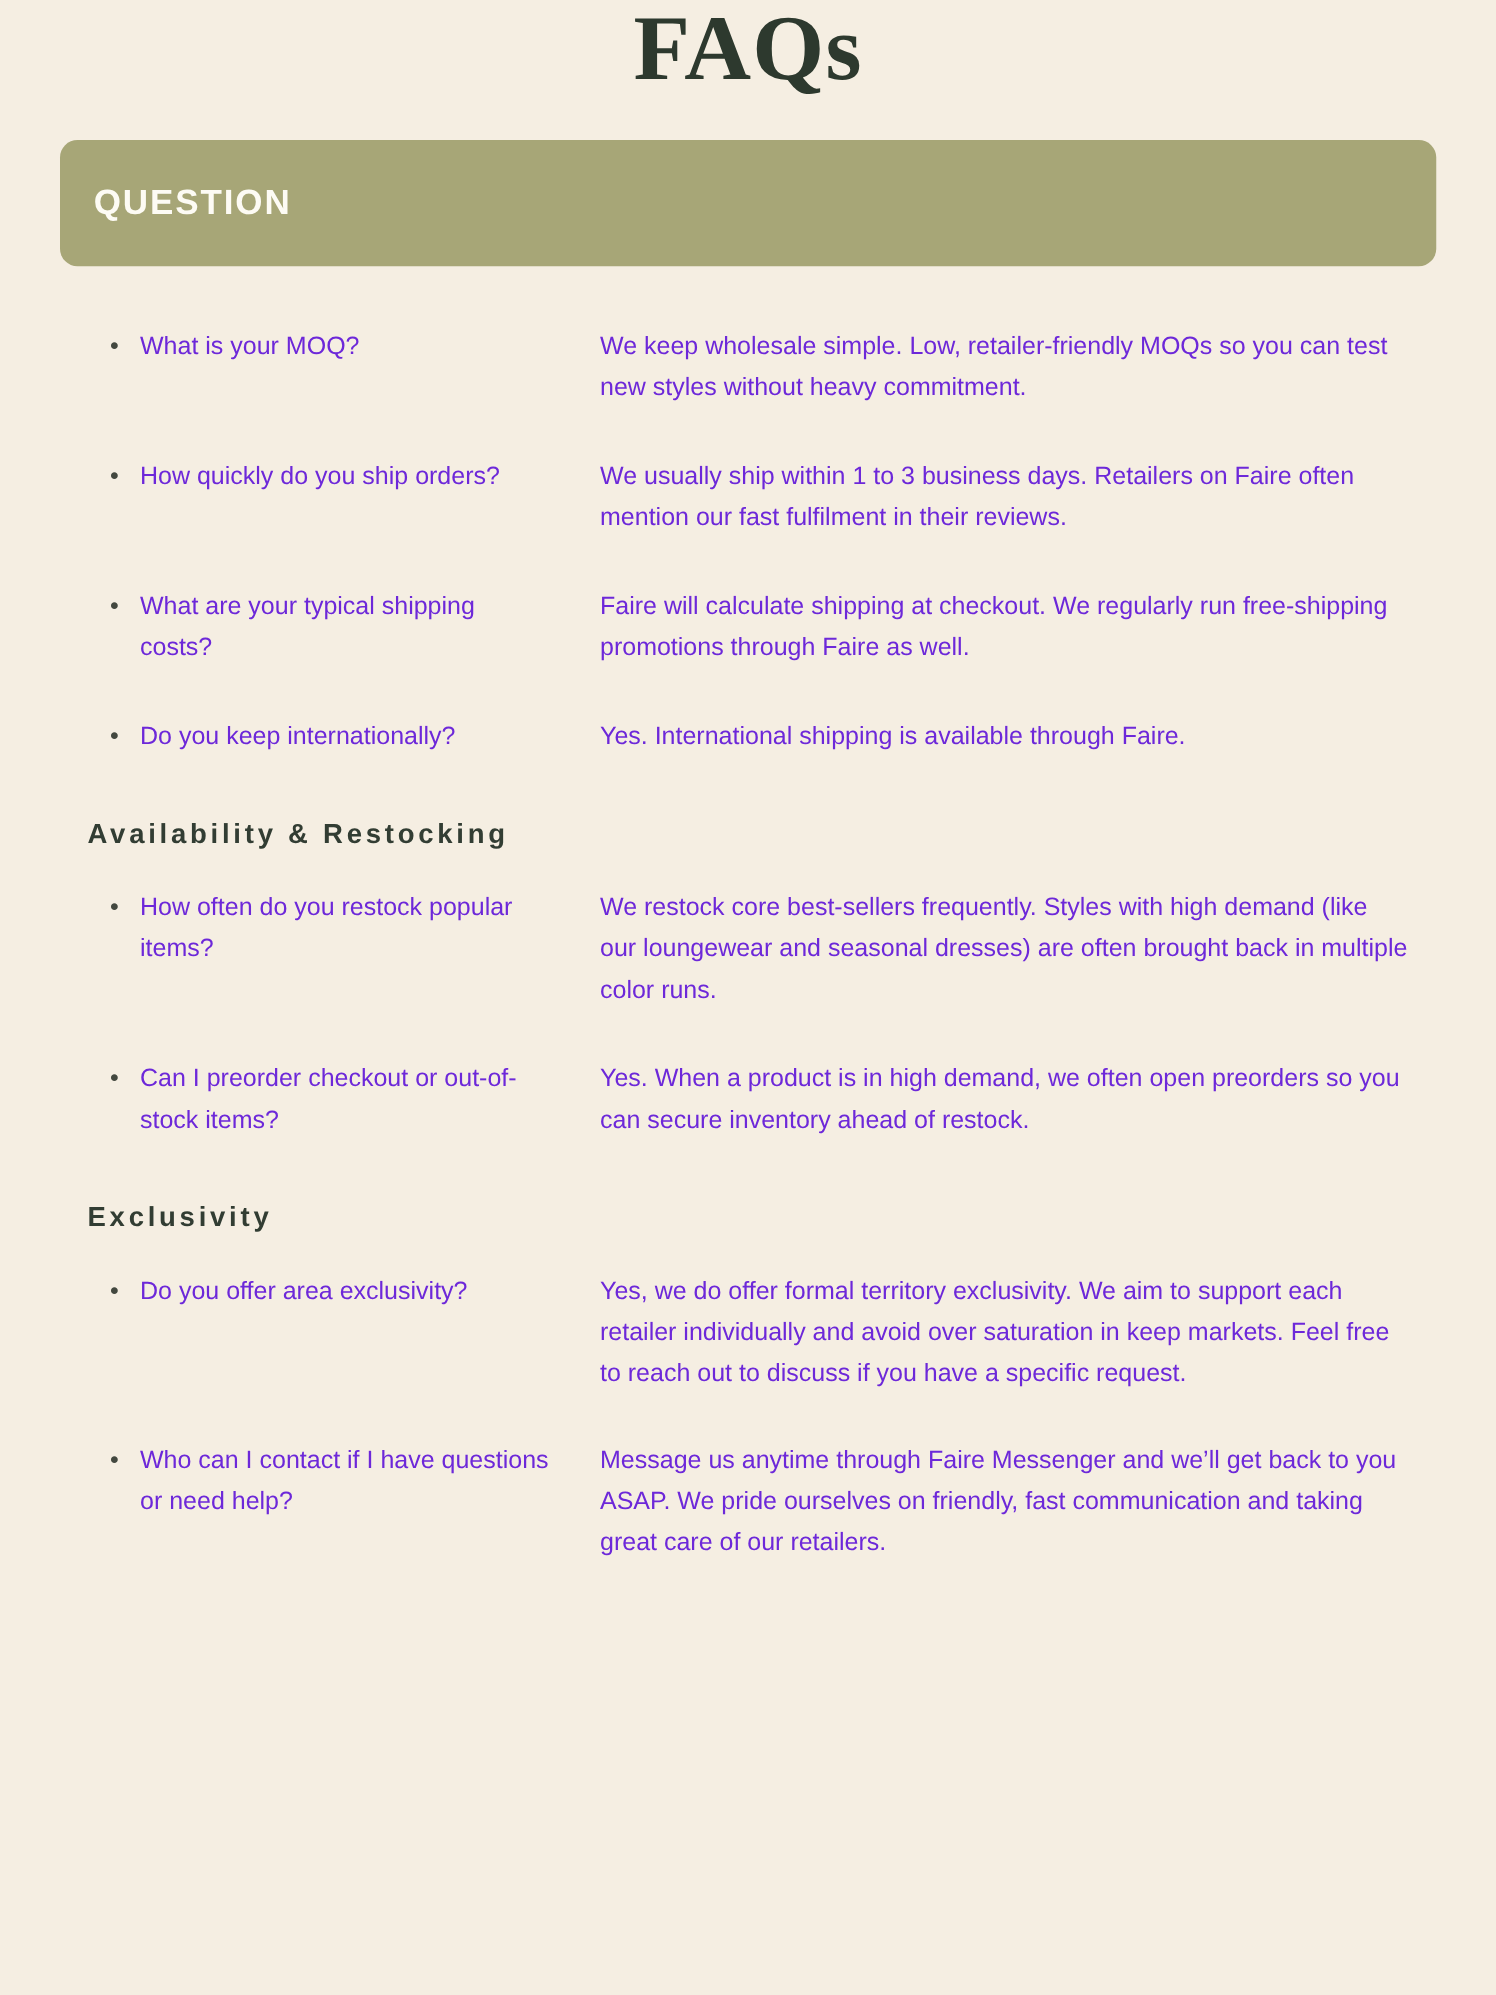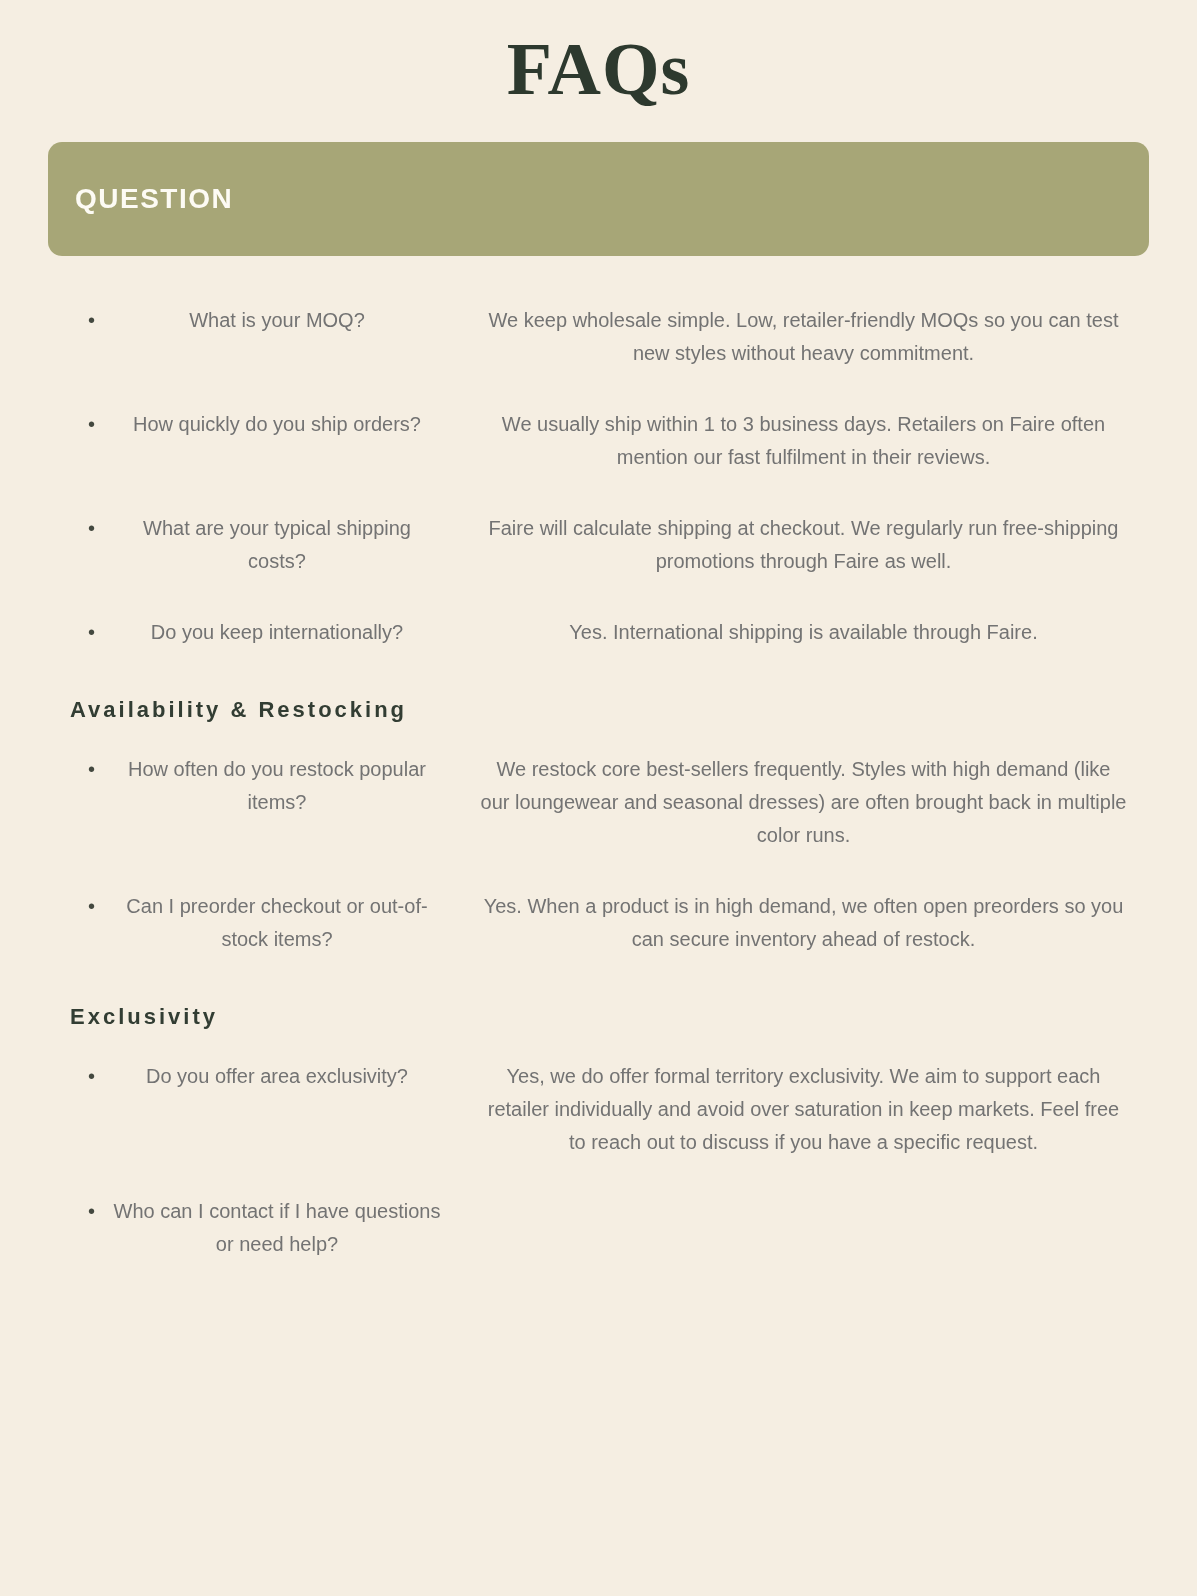--- a/index.html
+++ b/index.html
@@ -14,32 +14,31 @@
     color: #43483f;
     overflow: hidden;
   }
   .page {
     padding: 0 48px;
     box-sizing: border-box;
     width: 1197px;
   }
   .page-title {
     margin: 0;
-    padding-top: 30px;
     text-align: center;
     font-family: "Liberation Serif", "DejaVu Serif", serif;
     font-size: 74px;
     font-weight: 600;
     letter-spacing: 1px;
     color: #2d392e;
     line-height: 1.08;
   }
   .header-bar {
     margin-top: 32px;
-    height: 114px;
+    height: 101px;
     background: #a7a677;
     border-radius: 14px;
     display: grid;
     grid-template-columns: 405px 1fr;
     align-items: center;
     padding: 0 27px;
     box-sizing: border-box;
   }
   .col-head {
     color: #fdfbf4;
@@ -84,22 +83,21 @@
     position: absolute;
     left: 18px;
     top: 0;
     font-size: 20px;
     line-height: 33px;
   }
   .q-text, .a-text {
     margin: 0;
     font-size: 20px;
     line-height: 33px;
-    color: #737373;
-    text-align: center;
+    color: #6d28d9;
   }
   .a-cell {
     max-width: 650px;
   }
 </style>
 </head>
 <body>
 
 <div class="page">
   <h1 class="page-title">FAQs</h1>
@@ -193,17 +191,20 @@
 </div>
   </section>
 
   <section class="section">
     <div class="rows">
   <div class="row">
     <div class="q-cell">
       <span class="bullet">•</span>
       <p class="q-text">Who can I contact if I have questions or need help?</p>
     </div>
+    <div class="a-cell">
+      <p class="a-text">Message us anytime through Faire Messenger and we’ll get back to you ASAP. We pride ourselves on friendly, fast communication and taking great care of our retailers.</p>
+    </div>
   </div>
 </div>
   </section>
 </div>
 </div>
 
 </body></html>

